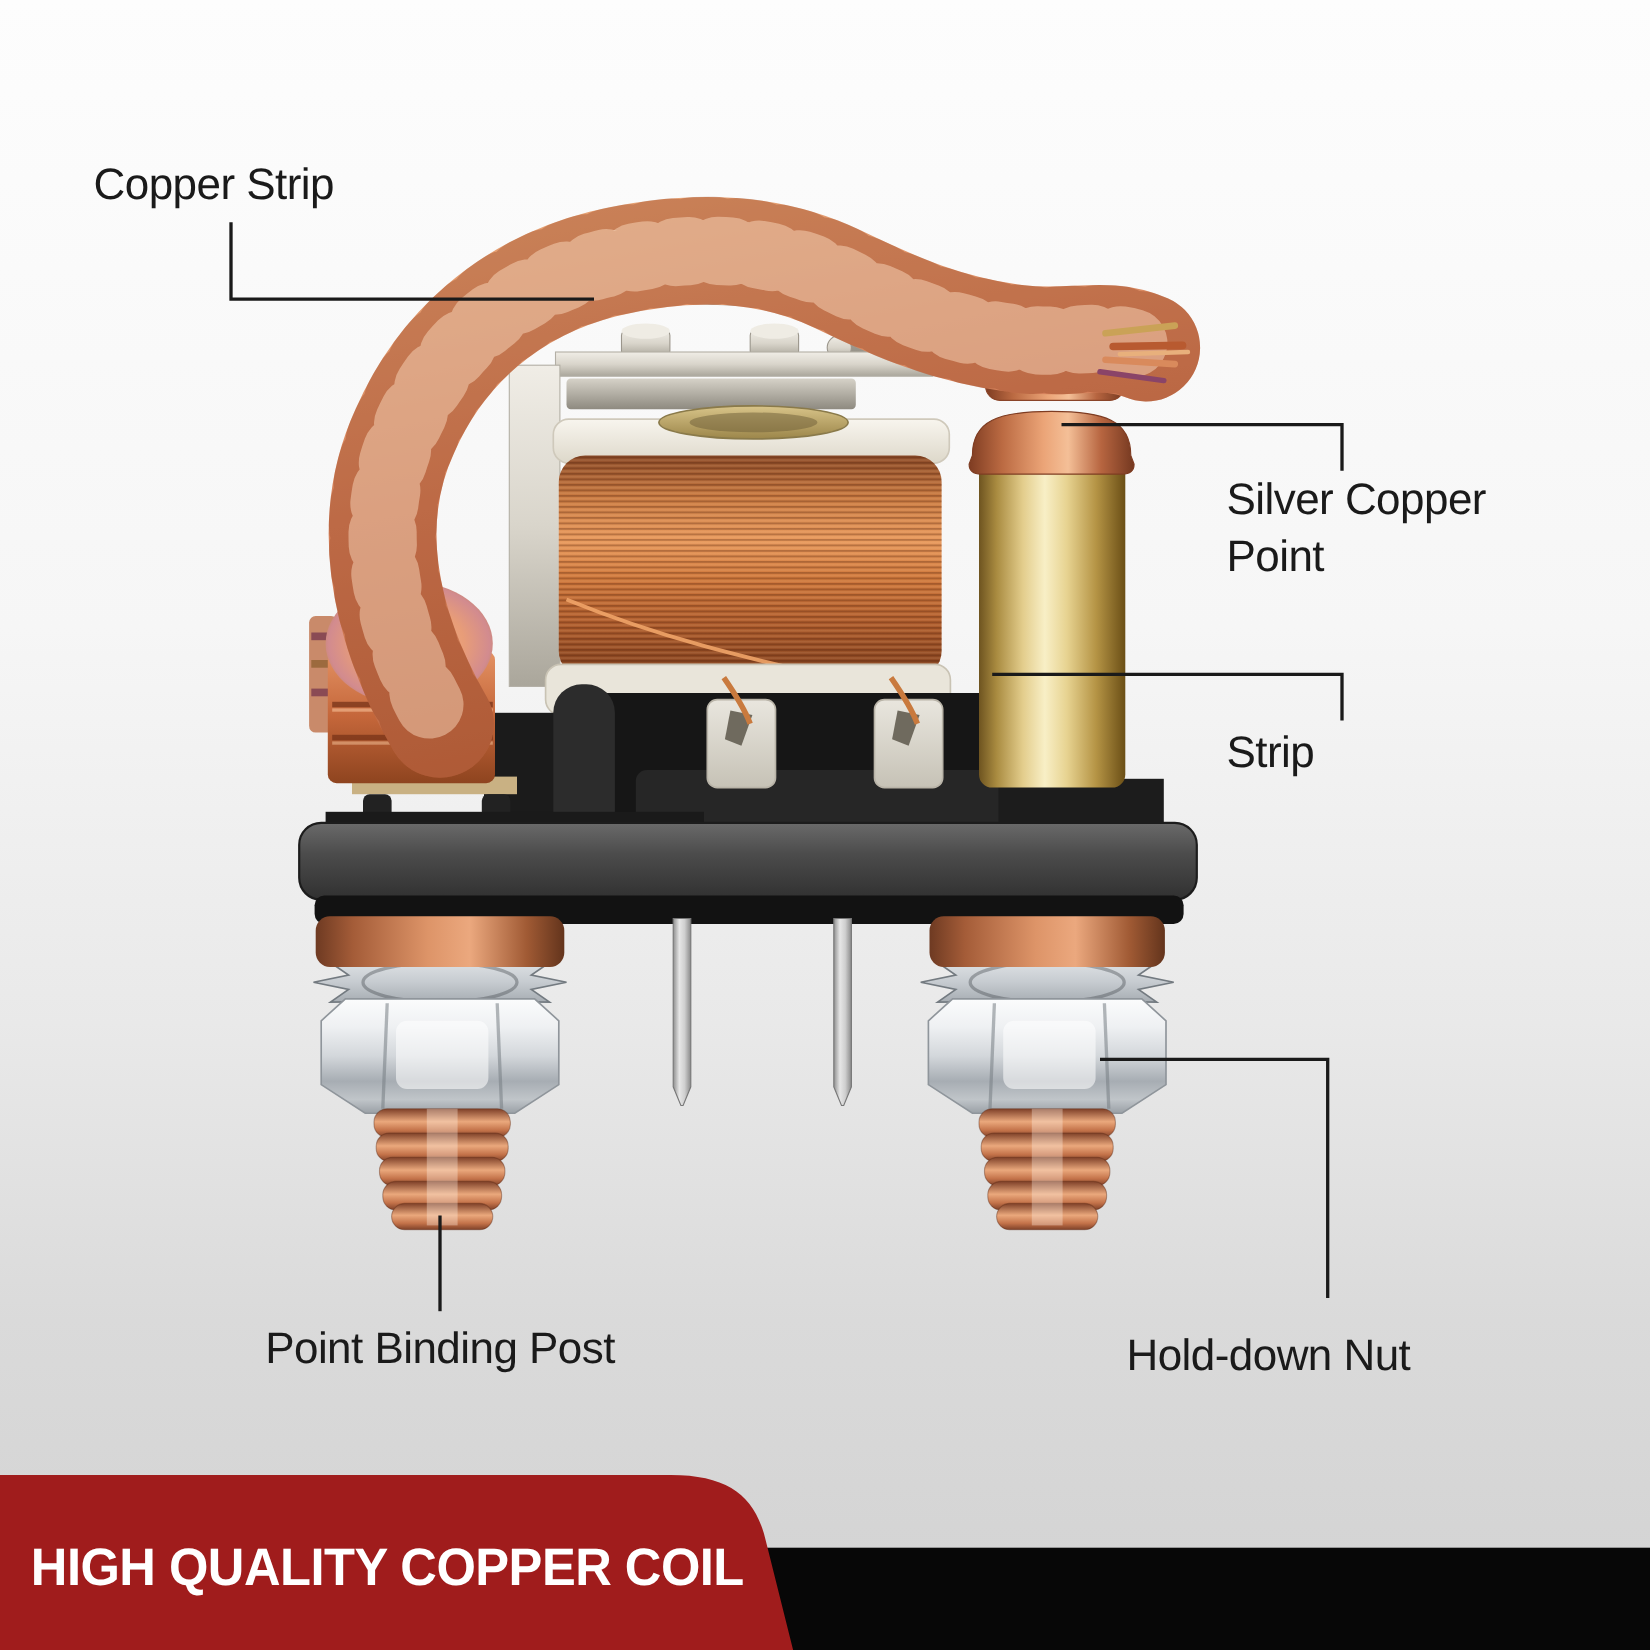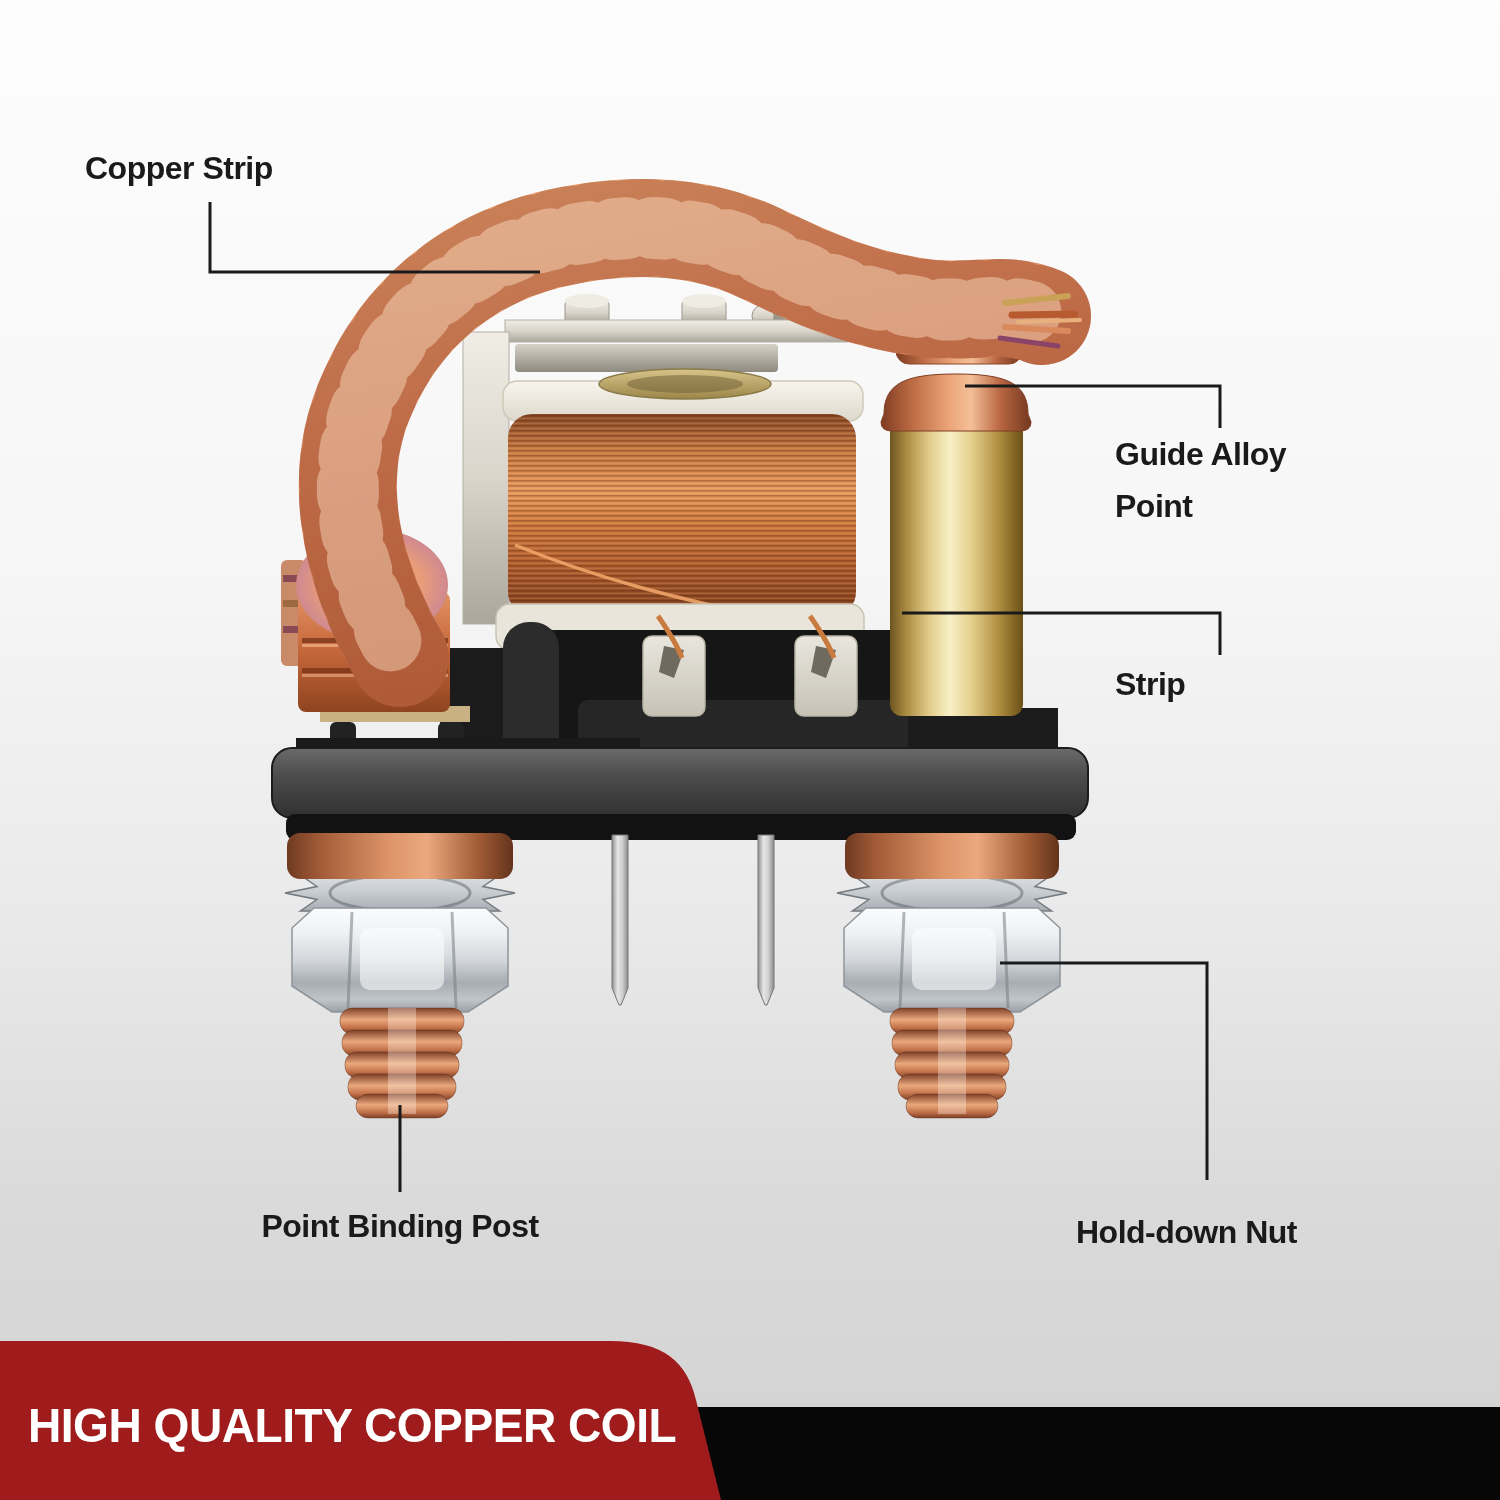--- a/index.html
+++ b/index.html
@@ -3,22 +3,22 @@
 <meta charset="utf-8">
 <style>
   html,body{margin:0;padding:0;background:#888;}
   #stage{
     position:relative;width:1500px;height:1500px;overflow:hidden;
     background:linear-gradient(180deg,#fdfdfd 0%,#f6f6f6 38%,#e9e9e9 62%,#dadada 80%,#d2d2d2 100%);
     font-family:"Liberation Sans",sans-serif;
   }
   #stage svg{position:absolute;left:0;top:0;}
   .label{
-    position:absolute;font-family:"Liberation Sans",sans-serif;font-weight:700;
-    font-size:32px;letter-spacing:-0.5px;color:#1a1a1a;line-height:52px;white-space:nowrap;
+    position:absolute;font-family:"Liberation Sans",sans-serif;font-weight:400;
+    font-size:40px;letter-spacing:-0.5px;color:#1a1a1a;line-height:52px;white-space:nowrap;
   }
   .label.center{text-align:center;}
   #banner-text{
     position:absolute;left:28px;top:1398px;font-size:48px;font-weight:700;color:#ffffff;
     letter-spacing:-0.5px;transform:scaleX(0.96);transform-origin:left center;white-space:nowrap;
   }
   .leader{stroke:#1a1a1a;stroke-width:3;fill:none;}
 </style>
 </head>
 <body>
@@ -284,27 +284,27 @@
   <polyline class="leader" points="400,1105 400,1192"></polyline>
   <polyline class="leader" points="1000,963 1207,963 1207,1180"></polyline>
 
   <rect x="650" y="1407" width="850" height="93" fill="#070707"></rect>
   <path d="M0,1341 L610,1341 C664,1341 687,1362 696,1400 L721,1500 L0,1500 Z" fill="#a01c1c"></path>
 </svg>
 
   <div class="label" style="left:85px;top:142px;">Copper Strip</div>
 
   <div class="label" style="left:1115px;top:428px;">
-    <div>Guide Alloy</div>
+    <div>Silver Copper</div>
     <div>Point</div>
   </div>
 
   <div class="label" style="left:1115px;top:658px;">
     <div>Strip</div>
   </div>
 
   <div class="label center" style="left:160px;top:1200px;width:480px;">Point Binding Post</div>
 
-  <div class="label" style="left:1076px;top:1206px;">Hold-down Nut</div>
+  <div class="label" style="left:1024px;top:1206px;">Hold-down Nut</div>
 
   <div id="banner-text">HIGH QUALITY COPPER COIL</div>
 
 </div>
 
 </body></html>

